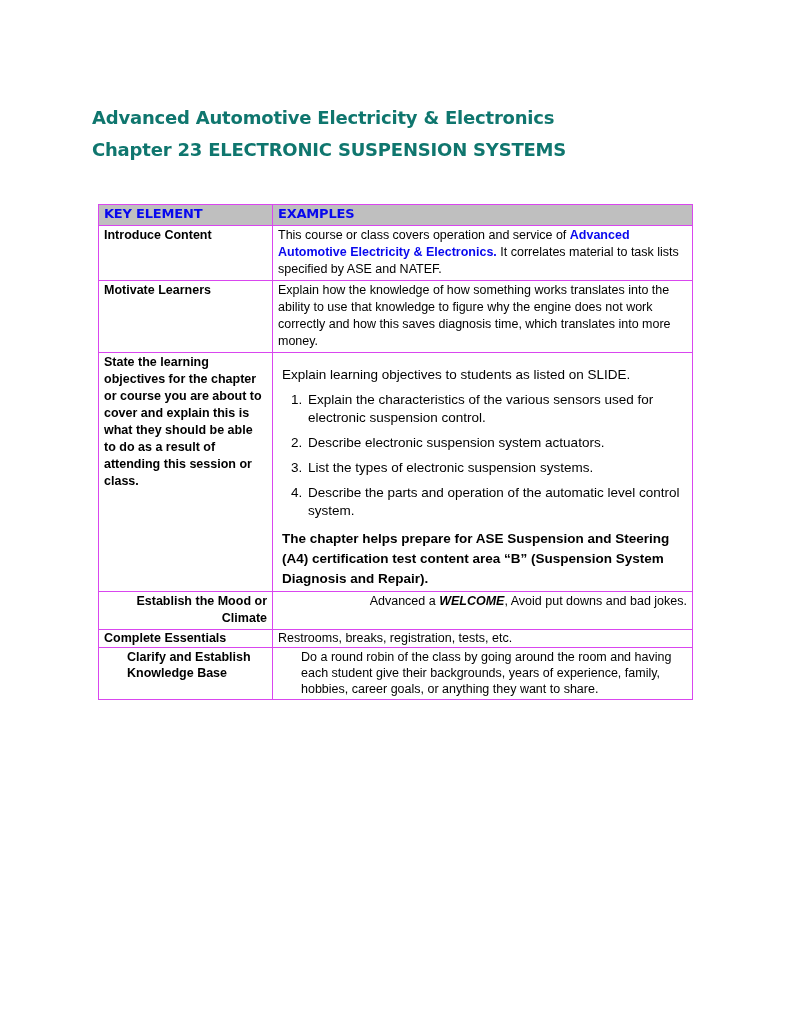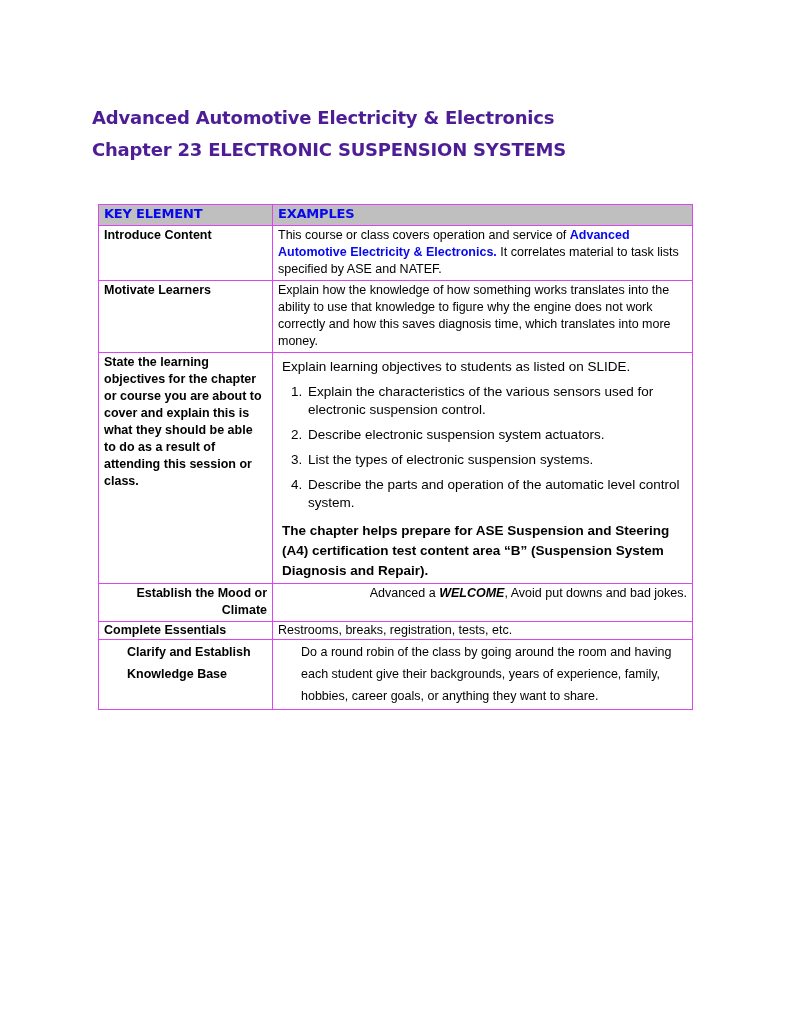--- a/index.html
+++ b/index.html
@@ -9,21 +9,21 @@
     width: 791px;
     height: 1024px;
     background: #ffffff;
     margin: 0 auto;
     overflow: hidden;
     font-family: "Liberation Sans", sans-serif;
   }
   .heading {
     position: absolute;
     left: 92px;
-    color: #4c1d95;
+    color: #0f766e;
     font-family: "DejaVu Sans", sans-serif;
     font-weight: bold;
     font-size: 18px;
     white-space: nowrap;
     letter-spacing: -0.2px;
   }
   .heading.title   { top: 107px; }
   .heading.chapter { top: 139px; }
   .heading.section { top: 176px; text-decoration: underline; text-decoration-thickness: 2px; text-underline-offset: 3px; }
 
@@ -62,42 +62,42 @@
     line-height: 17px;
   }
   .blue-bold { color: #0808ee; font-weight: bold; }
   .bold-italic { font-weight: bold; font-style: italic; }
 
   
   td.example.objectives-cell {
     font-size: 13.5px;
     line-height: 18px;
     padding-left: 9px;
-    padding-top: 5px;
+    padding-top: 13px;
   }
   .objectives-cell ol {
     margin: 7px 0 0 0;
     padding-left: 24px;
   }
   .objectives-cell li {
     margin-bottom: 7px;
     padding-left: 2px;
   }
   .objectives-cell .ase-note {
     font-weight: bold;
     margin-top: 9px;
     line-height: 20px;
   }
 
   tr.r-intro    td { height: 54px; }
   tr.r-motivate td { height: 67px; }
   tr.r-objectives td { height: 217px; }
   tr.r-mood     td { height: 38px; text-align: right; }
   tr.r-essentials td { height: 18px; line-height: 14px; margin-left: 29px; }
-  tr.r-clarify  td { height: 47px; line-height: 22px; padding-left: 28px; }
+  tr.r-clarify  td { height: 47px; line-height: 16px; padding-left: 28px; }
 </style>
 </head>
 <body>
 
 <div class="page">
 
   <div class="heading title">Advanced Automotive Electricity &amp; Electronics</div>
   <div class="heading chapter">Chapter 23 ELECTRONIC SUSPENSION SYSTEMS</div>
 
   <table class="lesson">

